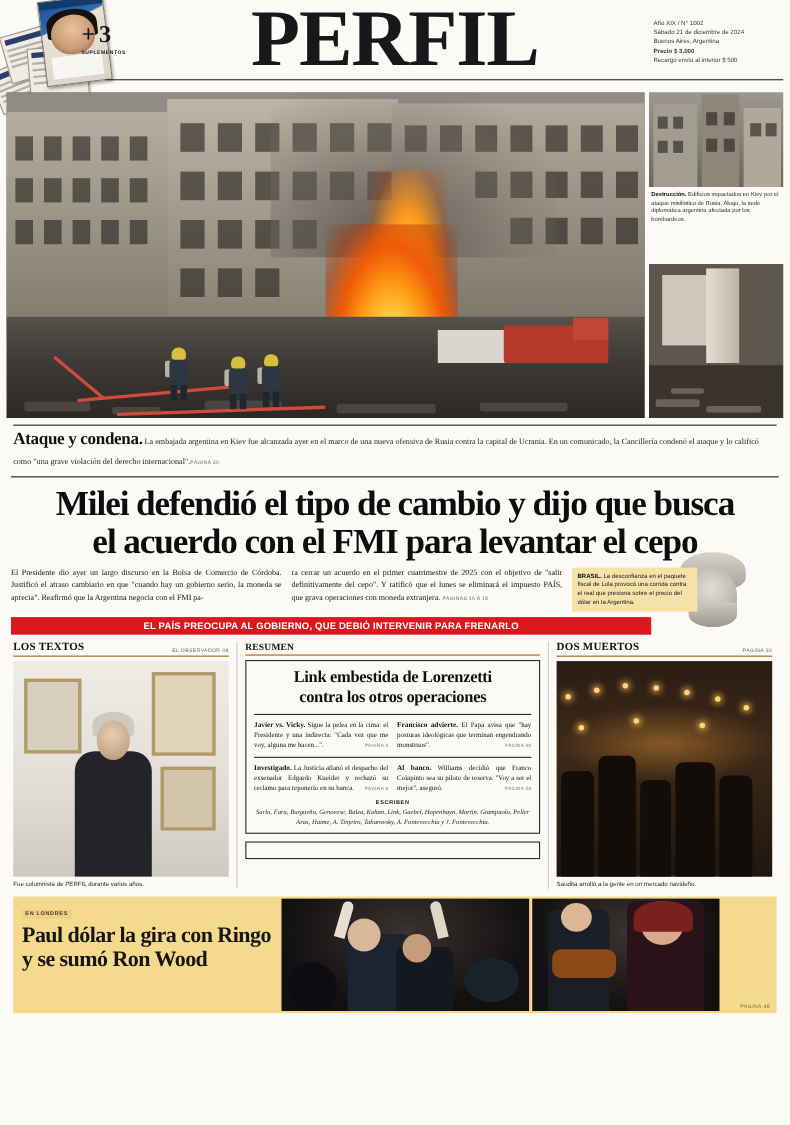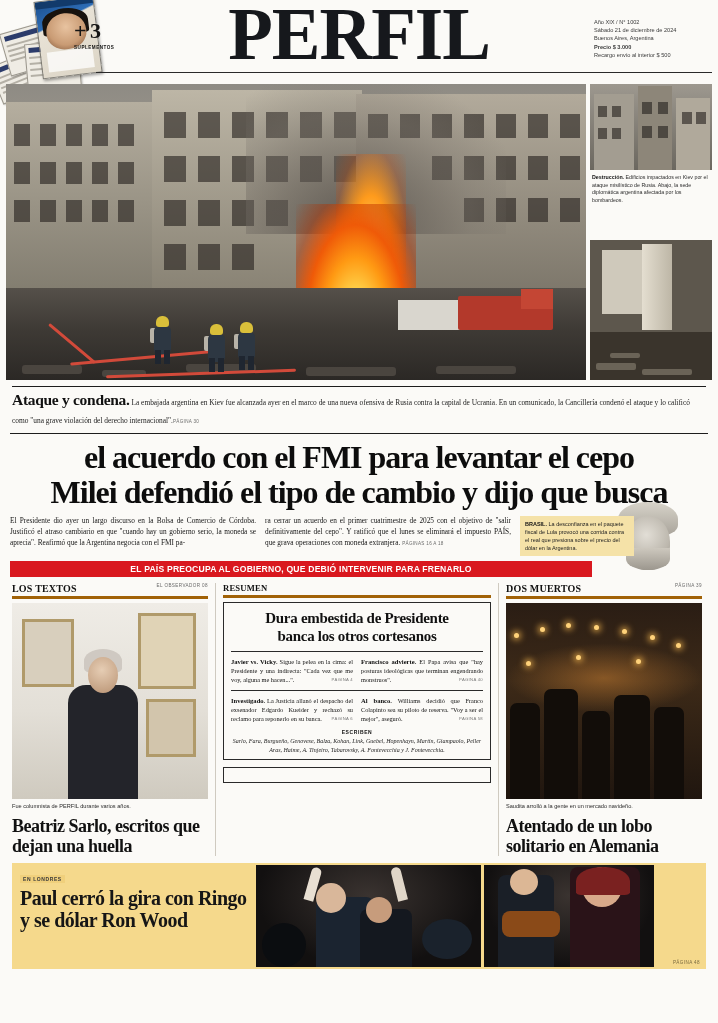--- a/index.html
+++ b/index.html
@@ -151,21 +151,21 @@
     color:#fff;font-family:"Liberation Sans",sans-serif;font-weight:700;
     font-size:8.6px;letter-spacing:.2px;
   }
 
   
   .cols{display:flex;margin:6px 12px 0 12px;gap:0;}
   .col-l{width:196px;padding-right:7px;}
   .col-m{width:268px;padding:0 7px;border-left:1px solid #cfcac0;border-right:1px solid #cfcac0;}
   .col-r{width:196px;padding-left:7px;}
 
-  .kicker-row{display:flex;align-items:flex-start;justify-content:space-between;border-bottom:3px solid #a16207;padding-bottom:2px;}
+  .kicker-row{display:flex;align-items:flex-end;justify-content:space-between;border-bottom:1px solid #a16207;padding-bottom:2px;}
   .kicker{font-size:10px;font-weight:700;letter-spacing:.2px;}
   .kicker-sm{font-family:"Liberation Sans",sans-serif;font-size:4.6px;color:#6a6a6a;letter-spacing:.4px;}
   .ph-sarlo{
     margin-top:4px;height:196px;overflow:hidden;position:relative;
     background:linear-gradient(180deg,#efece6 0%,#e3dfd7 55%,#cfcabf 100%);
   }
   .gallery-art{position:absolute;background:#d8cfbd;border:3px solid #b09a6a;}
   .sarlo-fig{position:absolute;left:48px;bottom:0;width:86px;height:150px;}
   .sarlo-coat{position:absolute;left:8px;top:36px;width:70px;height:114px;border-radius:18px 18px 0 0;background:#23242a;}
   .sarlo-head{position:absolute;left:28px;top:8px;width:30px;height:36px;border-radius:50%;
@@ -403,22 +403,22 @@
         <div class="debris" style="left:20px;bottom:22px;width:30px;height:5px"></div>
       </div>
     </div>
   </div>
 
   <div class="ataque">
     <span class="lead">Ataque y condena.</span><span class="txt"> La embajada argentina en Kiev fue alcanzada ayer en el marco de una nueva ofensiva de Rusia contra la capital de Ucrania. En un comunicado, la Cancillería condenó el ataque y lo calificó como "una grave violación del derecho internacional".</span><span class="pagref">PÁGINA 30</span>
   </div>
 
   <div class="hl-wrap">
+    <div class="headline">Milei defendió el tipo de cambio y dijo que busca</div>
     <div class="headline">el acuerdo con el FMI para levantar el cepo</div>
-    <div class="headline">Milei defendió el tipo de cambio y dijo que busca</div>
 
     <div class="milei-head">
       <div class="milei-hair"></div>
       <div class="milei-face"></div>
       <div class="milei-sb"></div>
     </div>
 
     <div class="lead-grid" style="margin-left:0;margin-right:0;">
       <div class="lead-col">El Presidente dio ayer un largo discurso en la Bolsa de Comercio de Córdoba. Justificó el atraso cambiario en que "cuando hay un gobierno serio, la moneda se aprecia". Reafirmó que la Argentina negocia con el FMI pa-</div>
       <div class="lead-col" style="width:246px">
@@ -446,31 +446,30 @@
         <div class="gallery-art" style="left:10px;top:16px;width:46px;height:62px;"></div>
         <div class="gallery-art" style="left:126px;top:10px;width:52px;height:70px;background:#e0d3b6;"></div>
         <div class="gallery-art" style="left:134px;top:96px;width:44px;height:52px;background:#d2c5ac;"></div>
         <div class="sarlo-fig">
           <div class="sarlo-coat"></div>
           <div class="sarlo-hair"></div>
           <div class="sarlo-head"></div>
         </div>
       </div>
       <div class="cap">Fue columnista de PERFIL durante varios años.</div>
-      <div class="subhead">Beatriz Sarlo, escritos que dejan una huella</div>
     </div>
 
     <div class="col-m">
       <div class="kicker-row">
         <div class="kicker" style="font-size:8.6px">RESUMEN</div>
       </div>
 
       <div class="box-m">
-        <div class="m-title">Dura embestida de Presidente</div>
-        <div class="m-title">banca los otros cortesanos</div>
+        <div class="m-title">Link embestida de Lorenzetti</div>
+        <div class="m-title">contra los otros operaciones</div>
         <div class="m-rule"></div>
 
         <div class="m-grid">
           <div class="m-cell">
             <b>Javier vs. Vicky.</b><span> Sigue la pelea en la cima: el Presidente y una indirecta: "Cada vez que me voy, alguna me hacen...".</span>
             <span class="m-pg">PÁGINA 4</span>
           </div>
           <div class="m-cell">
             <b>Francisco advierte.</b><span> El Papa avisa que "hay posturas ideológicas que terminan engendrando monstruos".</span>
             <span class="m-pg">PÁGINA 40</span>
@@ -515,28 +514,27 @@
         <div class="bulb" style="left:20px;top:58px"></div>
         <div class="bulb" style="left:70px;top:52px"></div>
         <div class="bulb" style="left:130px;top:56px"></div>
         <div class="mk-person" style="left:4px;width:30px;height:96px"></div>
         <div class="mk-person" style="left:38px;width:34px;height:110px"></div>
         <div class="mk-person" style="left:76px;width:28px;height:88px"></div>
         <div class="mk-person" style="left:108px;width:36px;height:104px"></div>
         <div class="mk-person" style="left:148px;width:30px;height:92px"></div>
       </div>
       <div class="cap">Saudita arrolló a la gente en un mercado navideño.</div>
-      <div class="subhead">Atentado de un lobo solitario en Alemania</div>
     </div>
   </div>
 
   <div class="bottom">
     <div class="bb-left">
       <div class="enlondres">EN LONDRES</div>
-      <div class="bb-title">Paul cerró la gira con Ringo y se dólar Ron Wood</div>
+      <div class="bb-title">Paul dólar la gira con Ringo y se sumó Ron Wood</div>
     </div>
 
     <div class="bb-ph bb-ph1">
       <div class="stage"></div>
       <div class="perf" style="left:60px;bottom:0;width:58px;height:70px;background:#1b2430"></div>
       <div class="perf" style="left:60px;bottom:54px;width:30px;height:30px;border-radius:50%;background:#d9b79a"></div>
       <div class="perf" style="left:104px;bottom:0;width:52px;height:58px;background:#14181f"></div>
       <div class="perf" style="left:110px;bottom:44px;width:26px;height:26px;border-radius:50%;background:#c79c7c"></div>
       <div class="perf" style="left:52px;bottom:66px;width:10px;height:34px;background:#e8dfd2;transform:rotate(16deg)"></div>
       <div class="perf" style="left:138px;bottom:66px;width:10px;height:34px;background:#e0d6c8;transform:rotate(-14deg)"></div>

